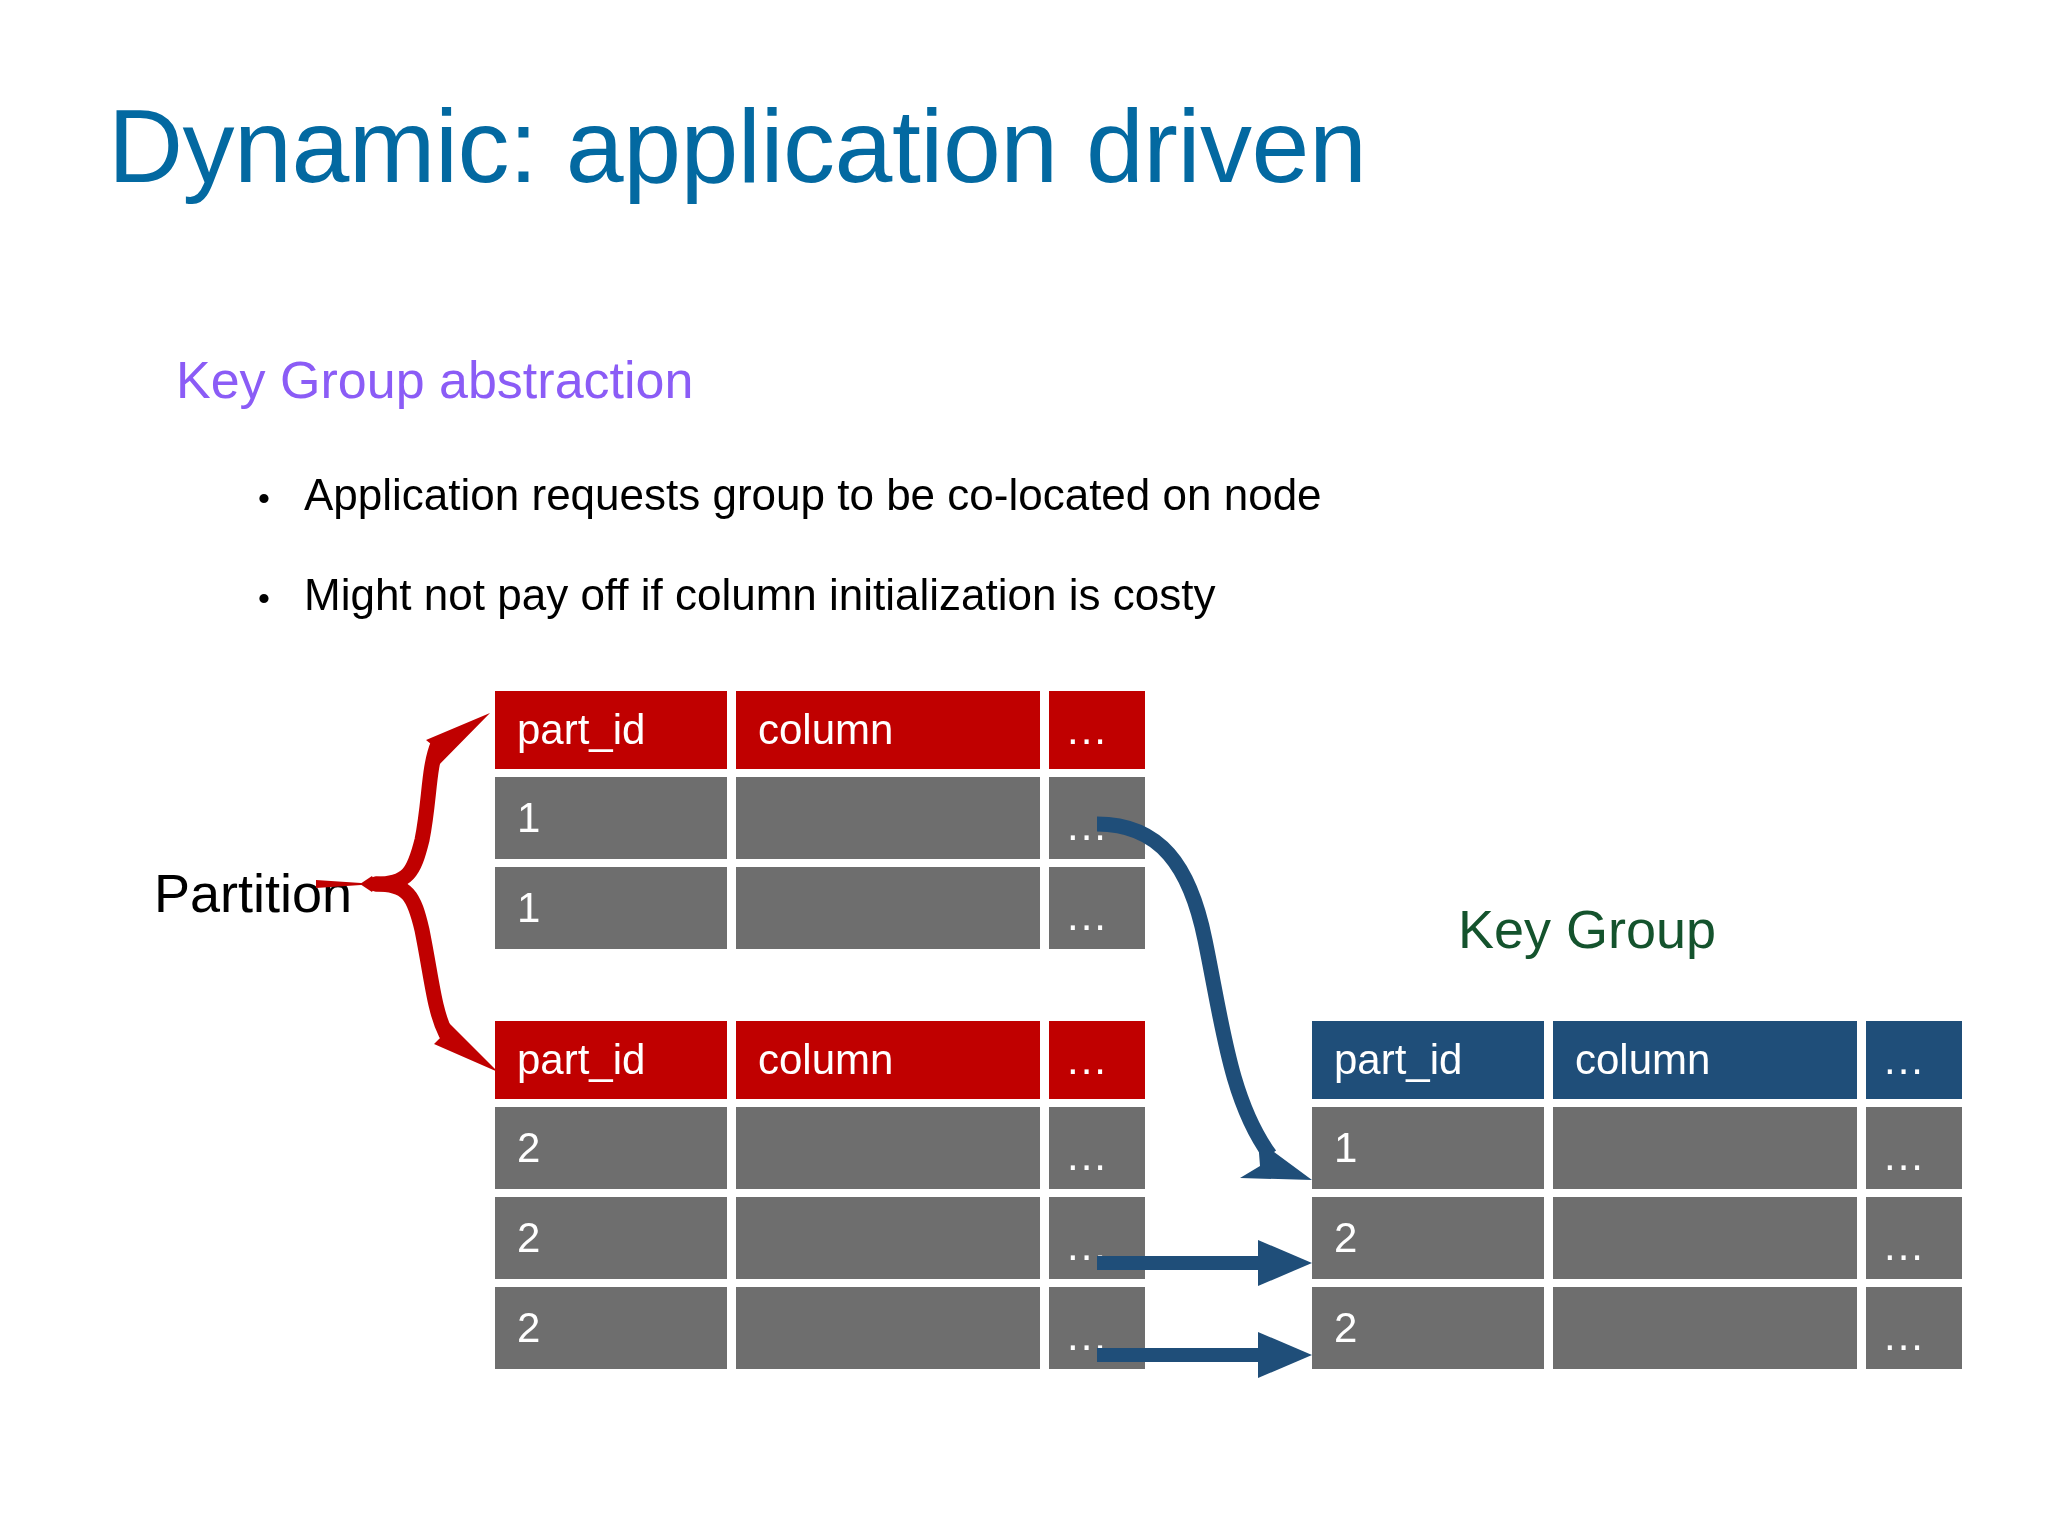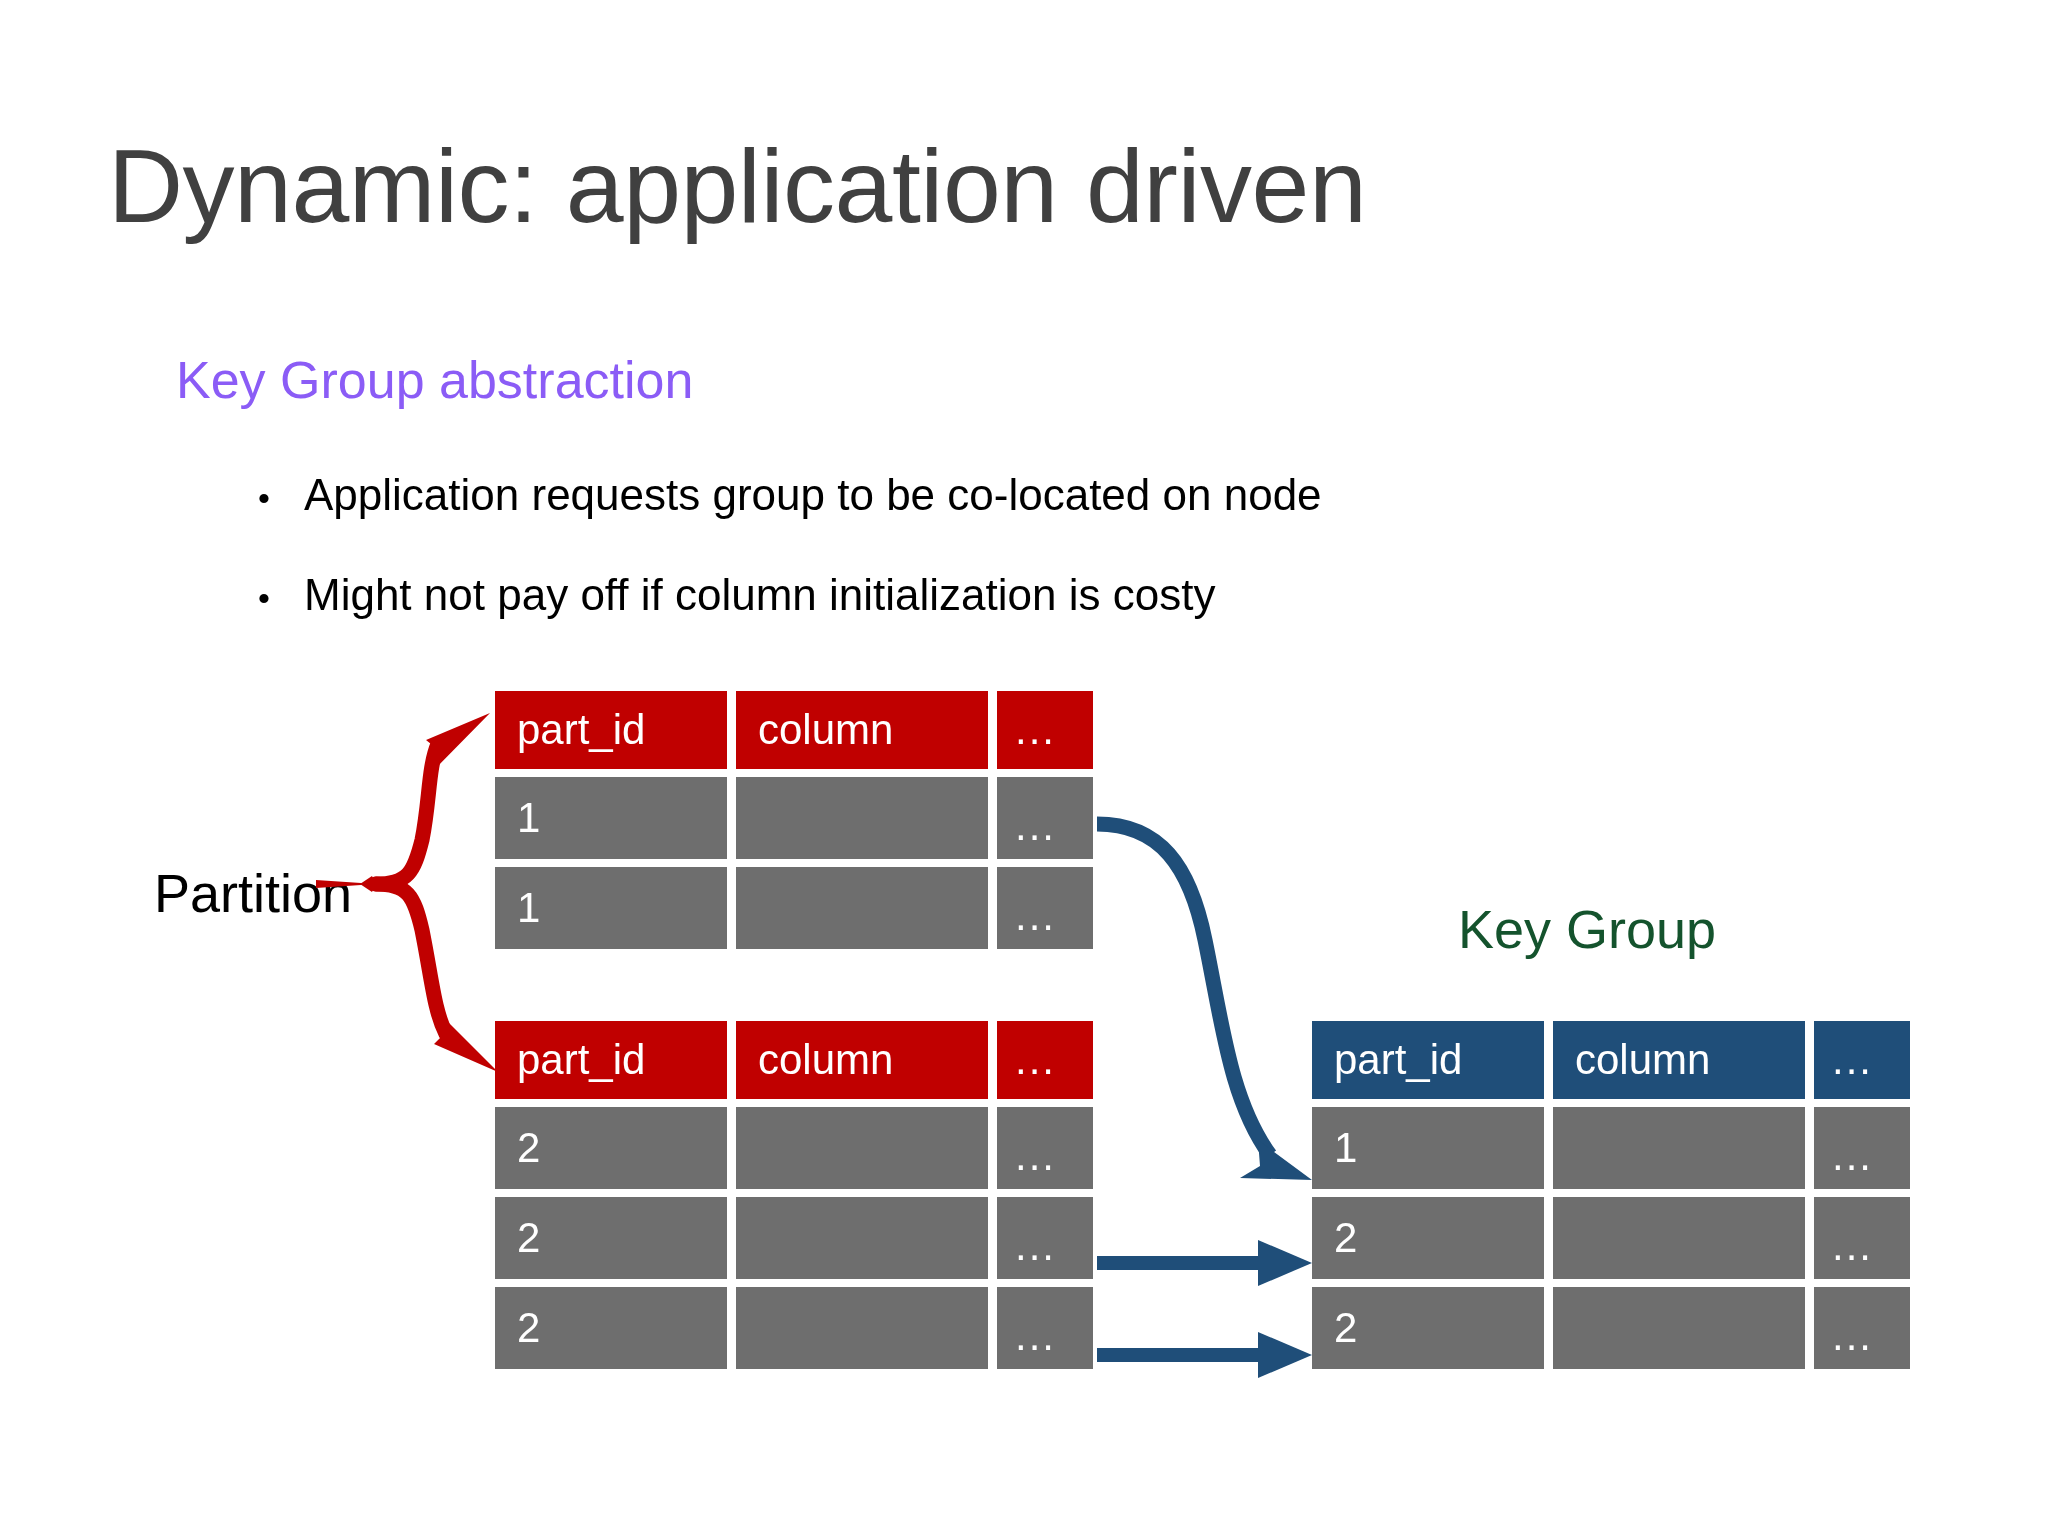--- a/index.html
+++ b/index.html
@@ -17,25 +17,24 @@
   }
 
   
   #slide-title {
     position: absolute;
     left: 108px;
     top: 92px;
     font-family: "Liberation Sans", sans-serif;
     font-size: 104px;
     font-weight: 300;
-    color: #404040;
+    color: #0369a1;
     letter-spacing: -0.5px;
     white-space: nowrap;
     line-height: 1.05;
-    margin-top: 40px;
   }
 
   
   #lead-line {
     position: absolute;
     left: 176px;
     top: 350px;
     font-size: 52px;
     color: #8b5cf6;
     white-space: nowrap;
@@ -77,21 +76,21 @@
     height: 78px;
     display: flex;
     align-items: center;
     padding-left: 22px;
     color: #ffffff;
     font-size: 42px;
     line-height: 1;
     overflow: hidden;
   }
   .cell.c-partid { width: 232px; }
-  .cell.c-column { width: 252px; }
+  .cell.c-column { width: 304px; }
   .cell.c-ellipsis { width: 96px; }
   .cell.hdr-red  { background: #C00000; }
   .cell.hdr-blue { background: #1F4E79; }
   .cell.body     { background: #6E6E6E; }
   .cell.c-ellipsis.body,
   .cell.c-ellipsis.hdr-red,
   .cell.c-ellipsis.hdr-blue { padding-left: 18px; }
   .cell .dots { letter-spacing: 2px; }
   .cell.body .dots { position: relative; top: 8px; }
 

